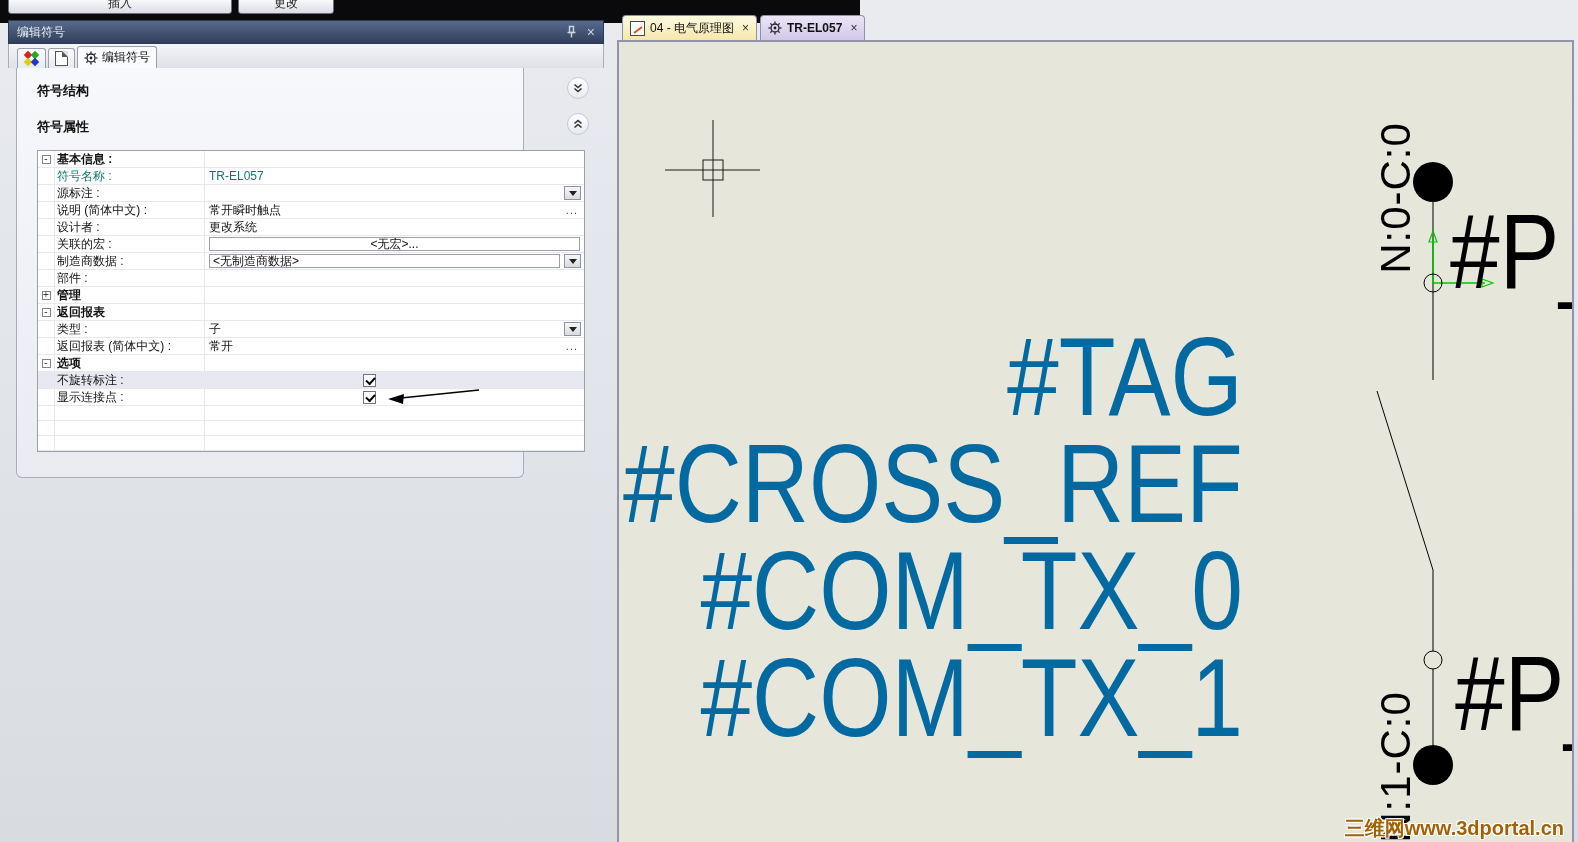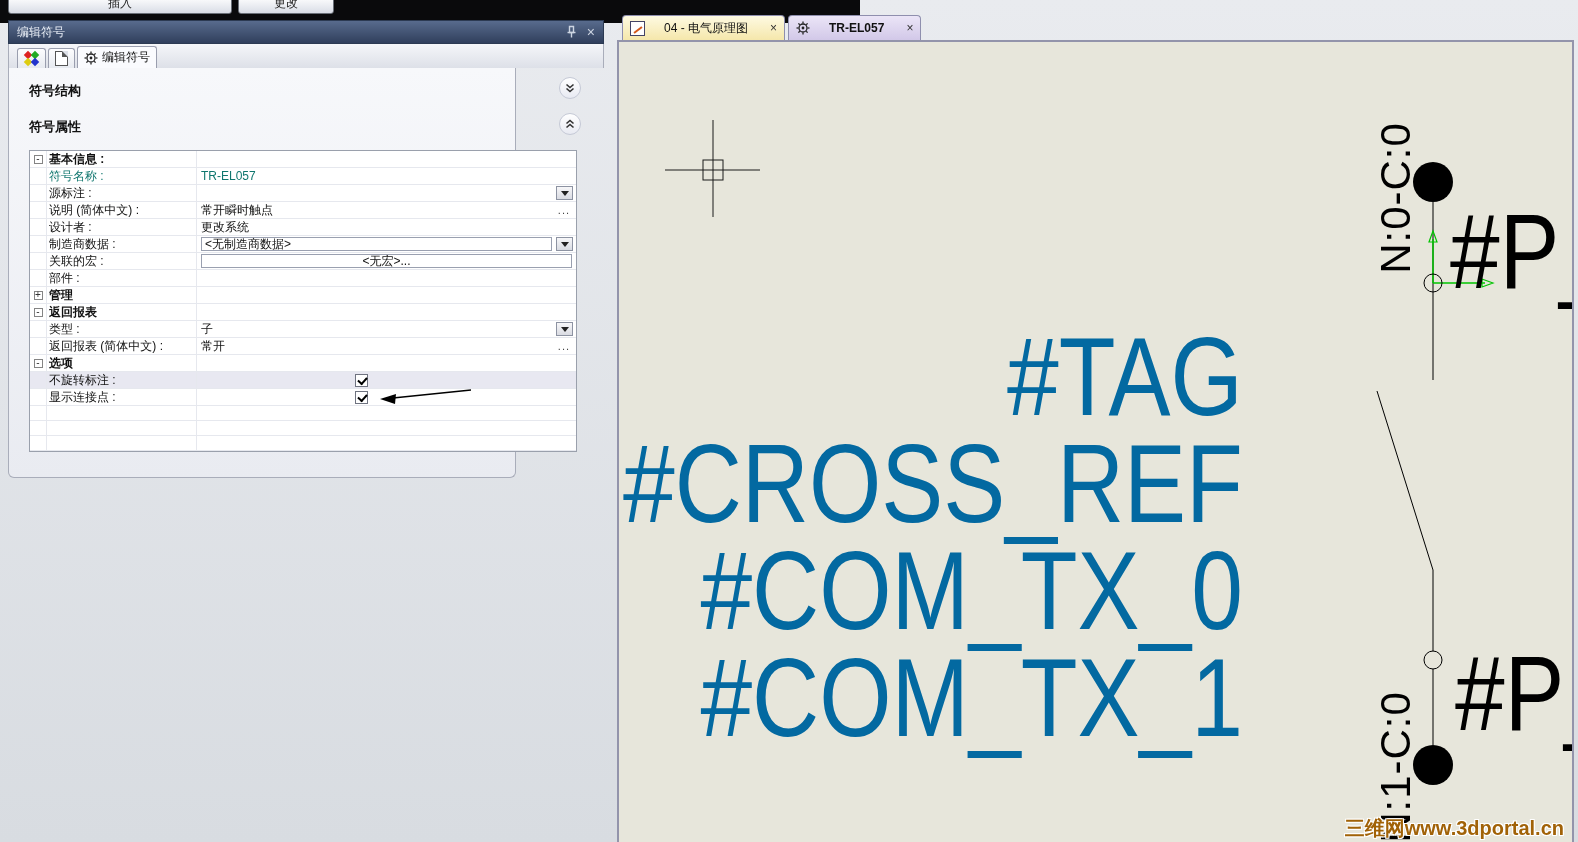--- a/index.html
+++ b/index.html
@@ -33,21 +33,21 @@
   .dia{position:relative;width:15px;height:15px}
   .dia i{position:absolute;width:6px;height:6px;transform:rotate(45deg)}
   .dia .d1{left:1px;top:1px;background:#d22}
   .dia .d2{left:8px;top:1px;background:#2a2}
   .dia .d3{left:1px;top:8px;background:#dc1}
   .dia .d4{left:8px;top:8px;background:#23c}
   .page-ico{width:11px;height:13px;background:#fff;border:1px solid #555;position:relative}
   .page-ico::after{content:"";position:absolute;right:-1px;top:-1px;border:3px solid #dde0e8;
                    border-left-color:#555;border-bottom-color:#555}
 
-  .panel-body{position:absolute;left:0;top:48px;width:508px;height:410px;box-sizing:border-box;
+  .panel-body{position:absolute;left:8px;top:48px;width:508px;height:410px;box-sizing:border-box;
               background:linear-gradient(#f7f8fb,#e9ebf1);border:1px solid #a9adba;border-top:none;
               border-radius:0 0 6px 6px}
   .section-title{position:absolute;left:20px;font-size:13px;font-weight:bold}
   .st1{top:14px}.st2{top:50px}
   .chev-btn{position:absolute;left:550px;width:20px;height:20px;border:1px solid #c5c9d6;border-radius:50%;
             background:linear-gradient(#ffffff,#e8eaf2);display:flex;align-items:center;justify-content:center;cursor:pointer}
   .cb1{top:9px}.cb2{top:45px}
 
   
   .grid{position:absolute;left:20px;top:82px;width:548px;box-sizing:border-box;
@@ -72,21 +72,21 @@
   .boxed{flex:1;height:14px;box-sizing:border-box;border:1px solid #9aa0b0;background:#fff;
          display:flex;align-items:center;padding-left:3px;margin-right:24px}
   .chk{width:13px;height:13px;box-sizing:border-box;margin-left:154px;background:#fff;
        border:1px solid #6f7380;position:relative;cursor:pointer}
   .chk::after{content:"";position:absolute;left:2px;top:2px;width:7px;height:4px;
               border-left:2px solid #000;border-bottom:2px solid #000;transform:rotate(-48deg)}
   .body-overlay{position:absolute;left:0;top:0;width:596px;height:410px;pointer-events:none}
 
   
   .doctabs{position:absolute;left:617px;top:15px;right:0;height:25px;display:flex;align-items:flex-end;padding-left:5px}
-  .dtab{height:24px;box-sizing:border-box;display:flex;align-items:center;gap:19px;padding:12px 7px;
+  .dtab{height:24px;box-sizing:border-box;display:flex;align-items:center;gap:5px;padding:12px 7px;
         border:1px solid #8f8fae;border-bottom:none;border-radius:4px 4px 0 0;font-size:12px;margin-right:3px;cursor:pointer}
   .dtab.schematic{background:linear-gradient(#fefae2,#f5e7ab)}
   .dtab.symbol{background:linear-gradient(#ebe5f7,#d2c8e8);font-weight:bold}
   .dtab .x{font-size:12px;font-weight:normal;color:#333;margin-left:3px;cursor:pointer}
   .sheet-ico{width:13px;height:13px;background:#fff;border:1px solid #446;position:relative;overflow:hidden}
   .sheet-ico::after{content:"";position:absolute;left:2px;top:7px;width:10px;height:2px;background:#d4581a;transform:rotate(-38deg)}
 
   .canvas{position:absolute;left:617px;top:40px;width:957px;height:802px;box-sizing:border-box;
           background:#e7e6db;border-left:2px solid #9394ab;border-top:2px solid #9394ab;border-right:2px solid #9394ab;
           overflow:hidden;cursor:crosshair}
@@ -215,32 +215,32 @@
       <div class="grow">
         <span class="gut"></span>
         <span class="glabel">设计者 :</span>
         <span class="gvalue">
           <span>更改系统</span>
         </span>
       </div>
 
       <div class="grow">
         <span class="gut"></span>
+        <span class="glabel">关联的宏 :</span>
+        <span class="gvalue">
+          <span class="inline-btn">&lt;无宏&gt;...</span>
+        </span>
+      </div>
+
+      <div class="grow">
+        <span class="gut"></span>
         <span class="glabel">制造商数据 :</span>
         <span class="gvalue">
           <span class="boxed">&lt;无制造商数据&gt;</span>
           <span class="dd"></span>
-        </span>
-      </div>
-
-      <div class="grow">
-        <span class="gut"></span>
-        <span class="glabel">关联的宏 :</span>
-        <span class="gvalue">
-          <span class="inline-btn">&lt;无宏&gt;...</span>
         </span>
       </div>
 
       <div class="grow">
         <span class="gut"></span>
         <span class="glabel">部件 :</span>
       </div>
 
       <div class="grow">
         <span class="gut">

